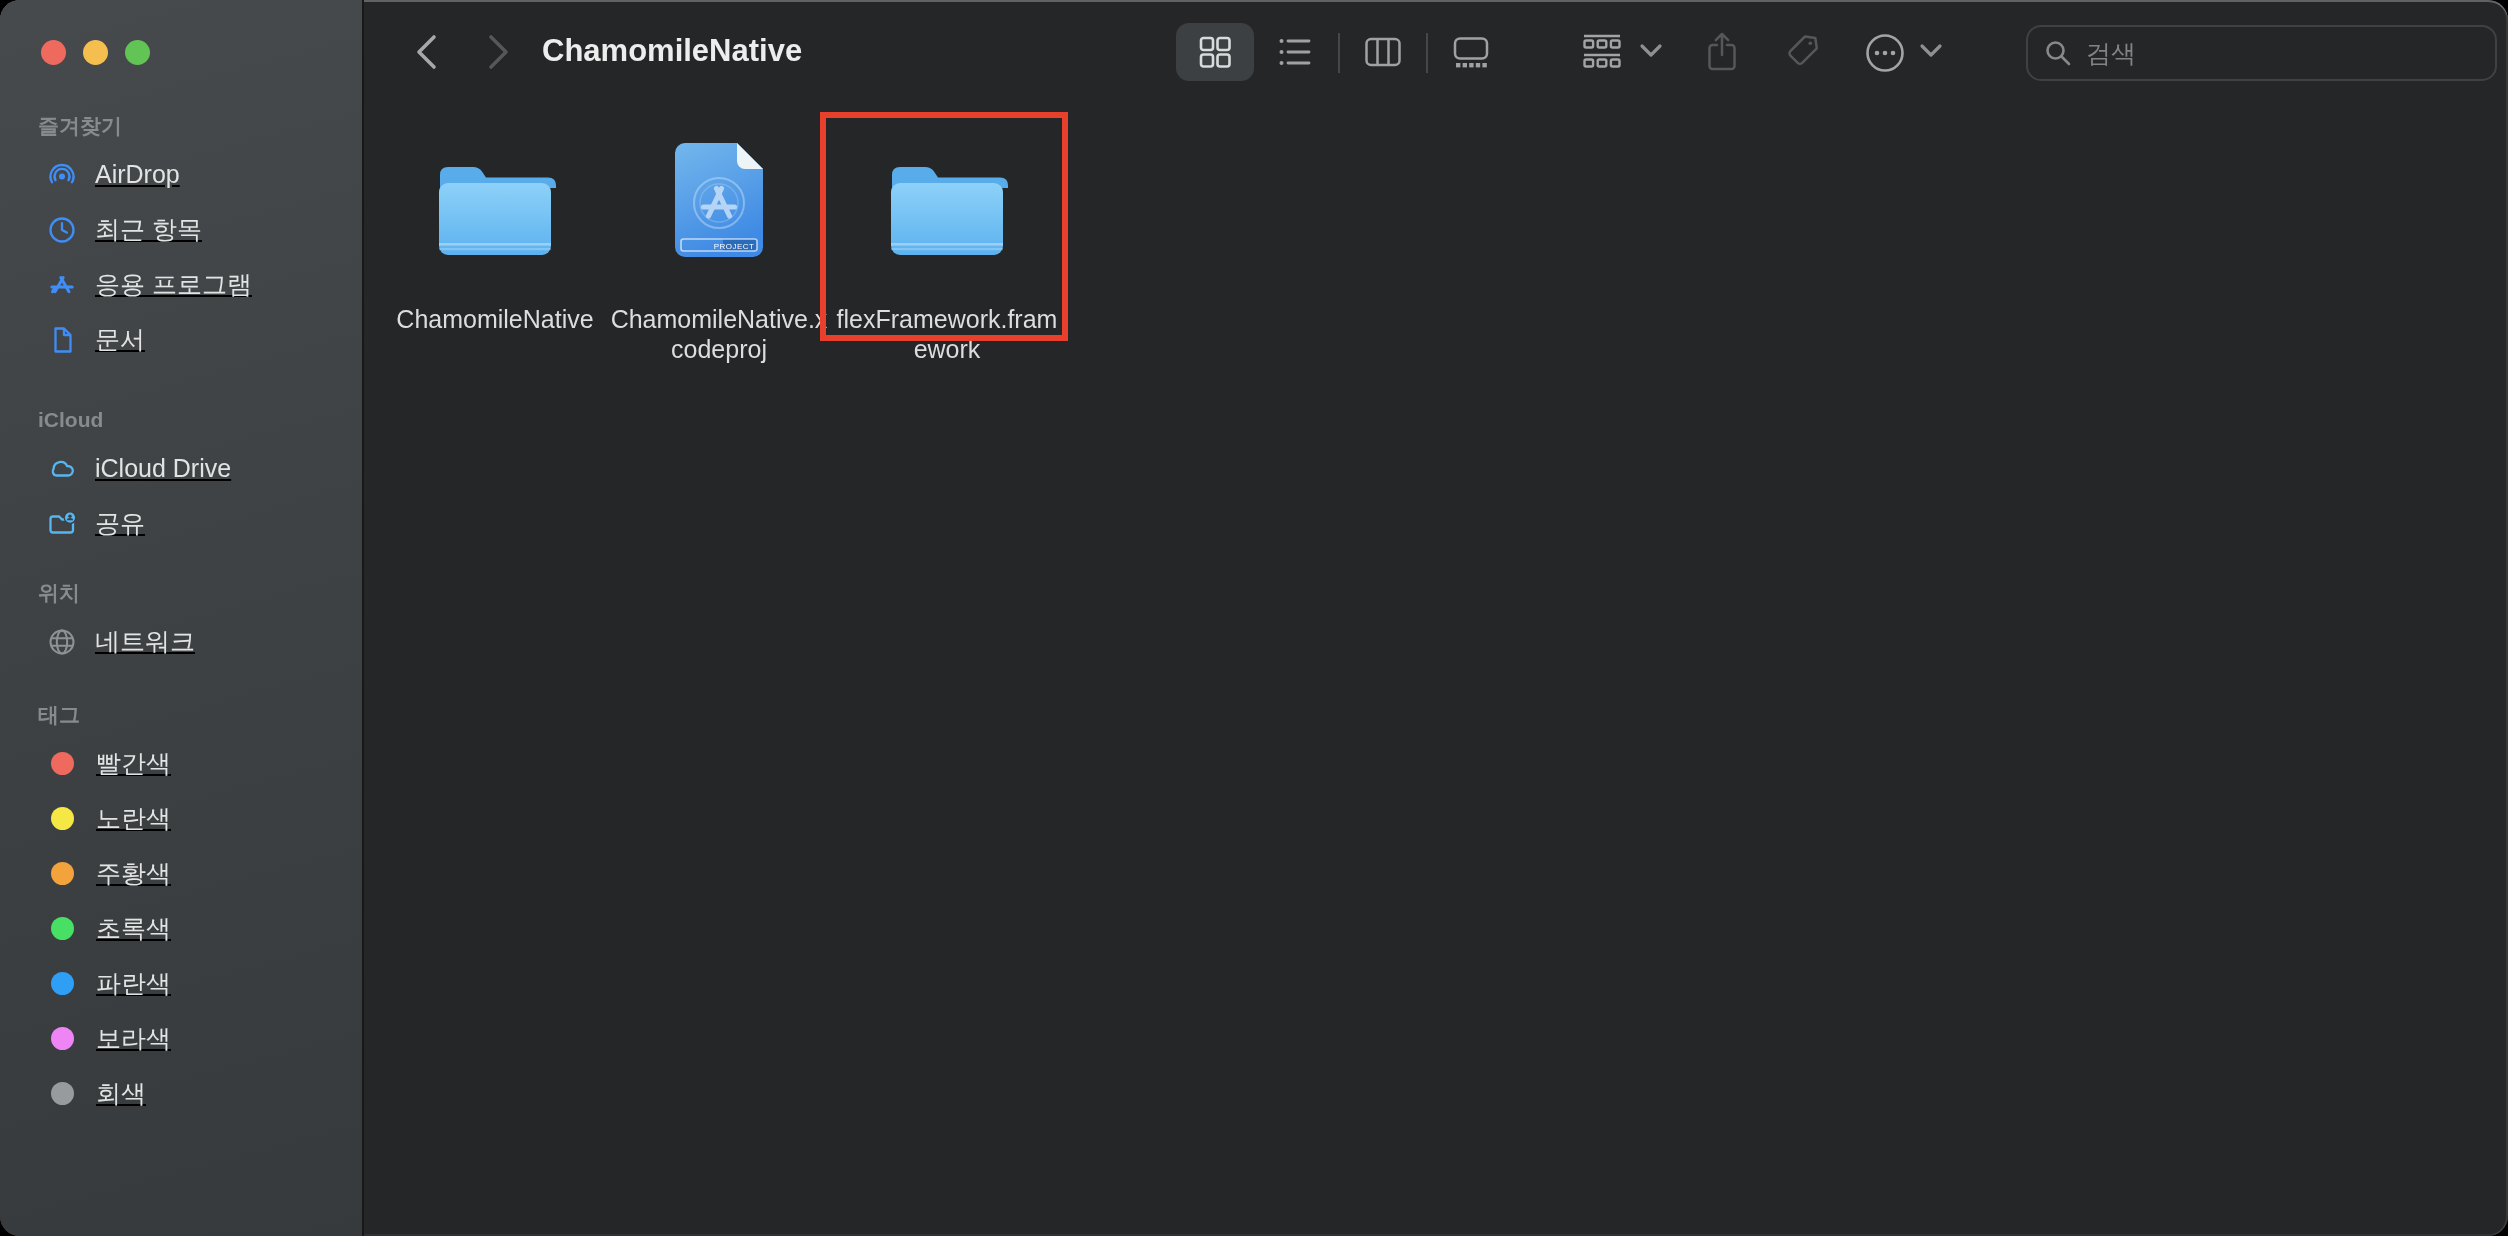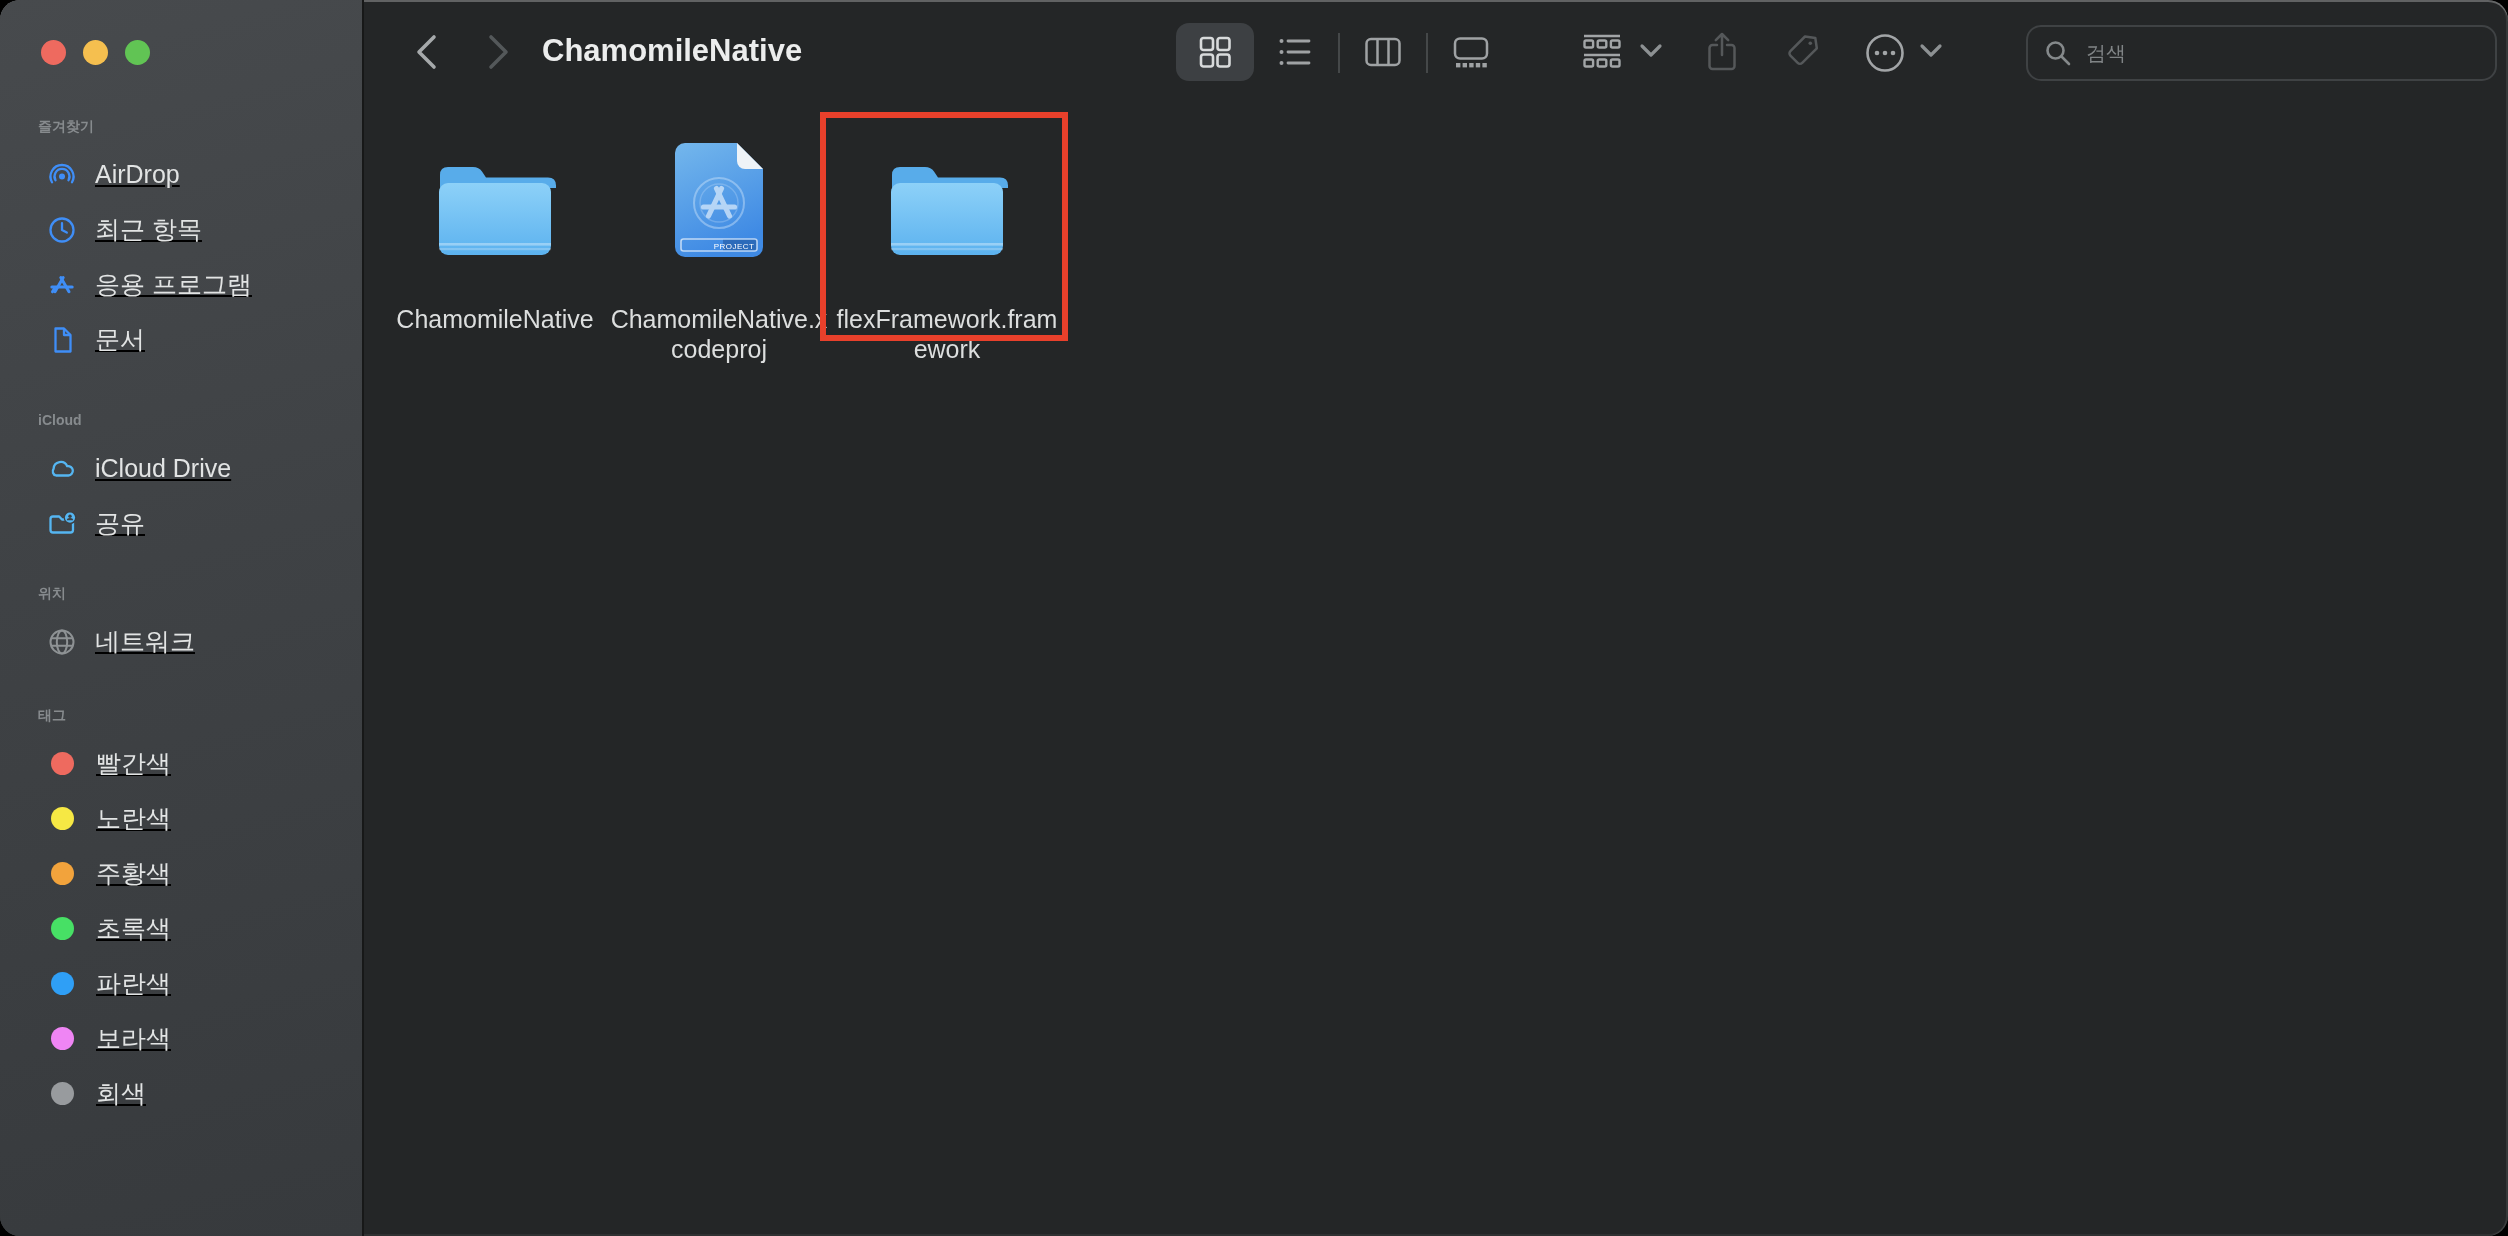--- a/index.html
+++ b/index.html
@@ -17,21 +17,21 @@
   .sidebar{
     position:absolute;left:0;top:0;width:364px;height:100%;
     background:linear-gradient(165deg,#474a4d 0%,#3f4245 45%,#373a3d 100%);
     border-right:2px solid #171818;
   }
   .traffic{display:flex;gap:17px;padding:40px 0 0 41px;}
   .light{width:25px;height:25px;border-radius:50%;}
   .light.close{background:#ee6a5f;}
   .light.min{background:#f5bf4f;}
   .light.max{background:#61c454;}
-  .sec-header{margin-left:38px;height:26px;line-height:26px;font-size:14px;font-weight:700;color:#878b8e;}
+  .sec-header{margin-left:38px;height:26px;line-height:26px;font-size:21px;font-weight:700;color:#878b8e;}
   .sec-rows{margin-top:8px;text-decoration:underline;}
   .side-row{display:flex;align-items:center;height:55px;padding-left:46px;color:#e2e4e4;font-size:25px;}
   .side-row .ic{width:32px;height:32px;margin-right:17px;flex:0 0 32px;display:flex;align-items:center;justify-content:center;}
   .blue{color:#3f8ef7;}
   .cyan{color:#55b6f2;}
   .gray{color:#8e9294;}
   .dot{width:23px;height:23px;border-radius:50%;margin:0 22px 0 5px;flex:0 0 23px;}
   .dot-red{background:#ee6a5f;}.dot-orange{background:#f2a33c;}.dot-yellow{background:#f6e844;}
   .dot-green{background:#47e065;}.dot-blue{background:#2f9ff6;}.dot-purple{background:#ef85f4;}.dot-gray{background:#989b9e;}
   .mt-icloud{margin-top:40px;}
@@ -55,21 +55,21 @@
   .share{left:1332px;top:26px;width:48px;height:52px;color:#55585a;}
   .tag-b{left:1412px;top:28px;width:48px;height:48px;color:#55585a;}
   .more{left:1496px;top:30px;width:46px;height:46px;color:#a2a5a7;}
   .more-chev{left:1552px;top:38px;width:26px;height:26px;color:#8d9193;}
   .search{
     position:absolute;left:1660px;top:25px;width:471px;height:56px;border-radius:15px;
     border:2px solid #3f4244;display:flex;align-items:center;padding:0 16px;color:#85898b;background:transparent;
   }
   .search input{
     flex:1;border:none;background:transparent;outline:none;color:#cfd1d2;
-    font-size:20px;margin-left:12px;font-family:inherit;
+    font-size:25px;margin-left:12px;font-family:inherit;
   }
   .search input::placeholder{color:#808486;opacity:1;}
   
   .content{position:absolute;left:366px;top:104px;right:0;bottom:0;}
   .fitem{position:absolute;top:36px;display:flex;flex-direction:column;align-items:center;gap:33px;}
   .item1{left:22px;width:214px;}
   .item2{left:240px;width:226px;}
   .item3{left:468px;width:226px;}
   .icon-box{height:118px;display:flex;align-items:flex-end;justify-content:center;}
   .flabel{margin-top:13px;font-size:25px;line-height:30px;color:#dcdede;text-align:center;word-break:break-all;max-width:100%;}

